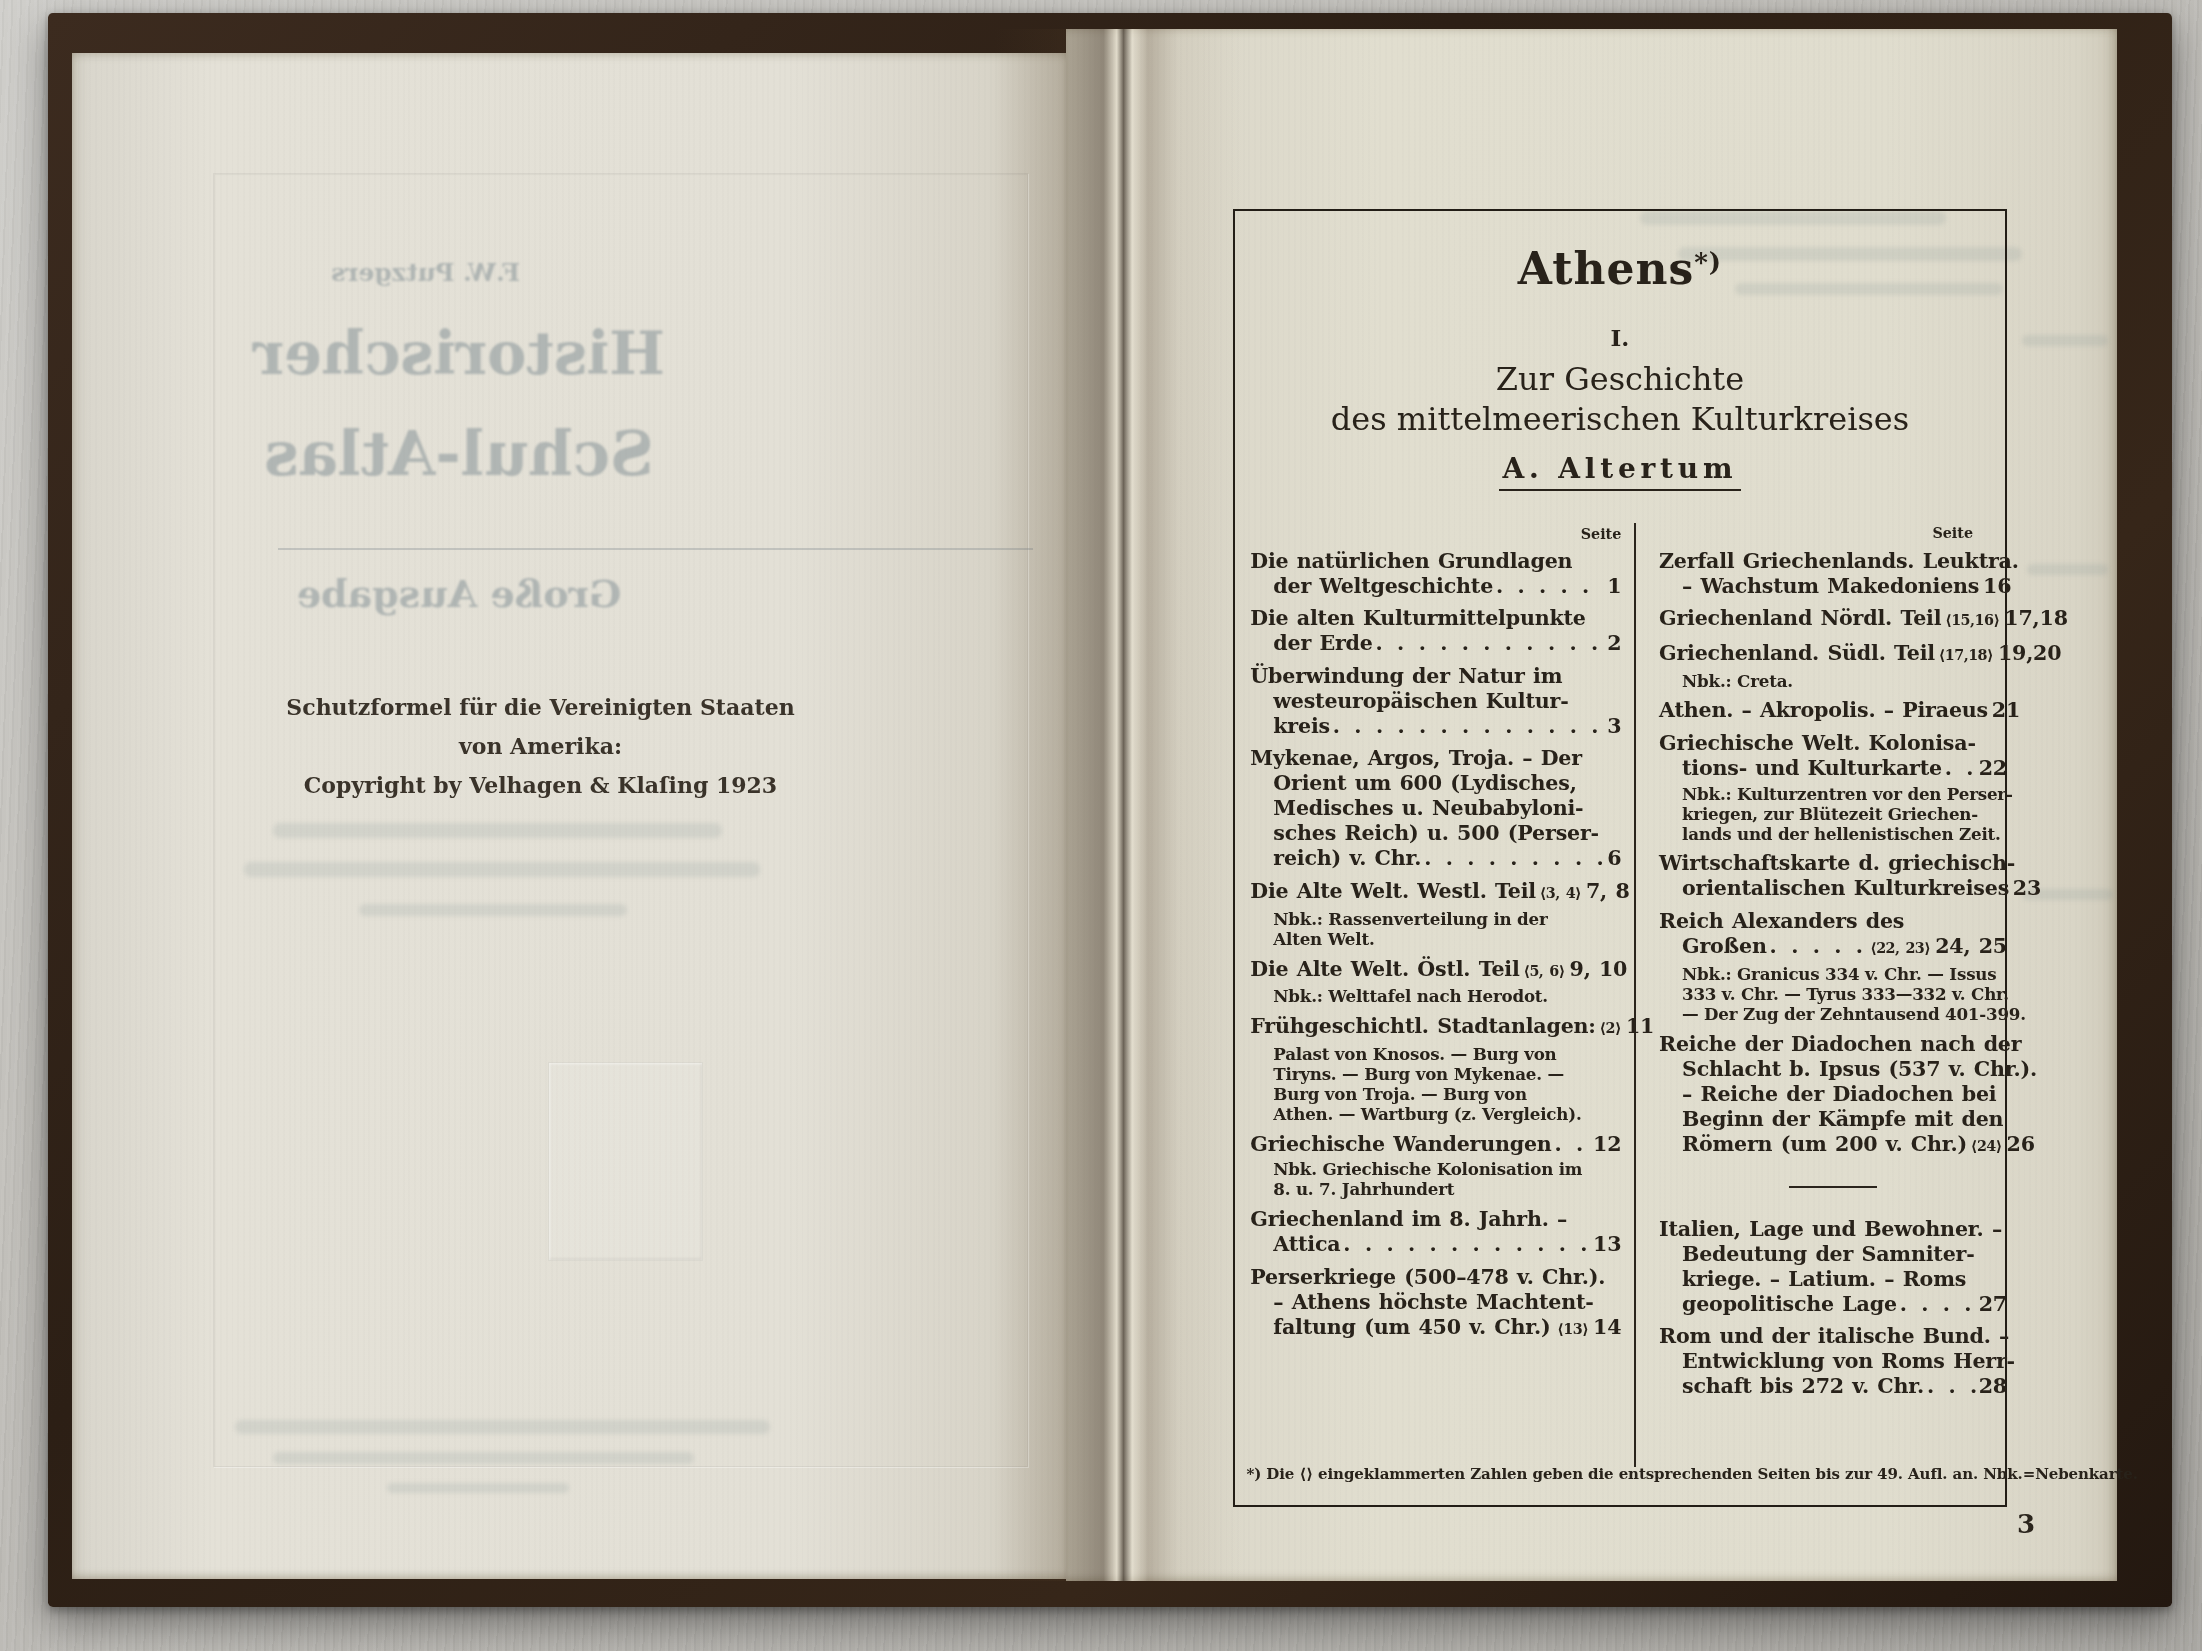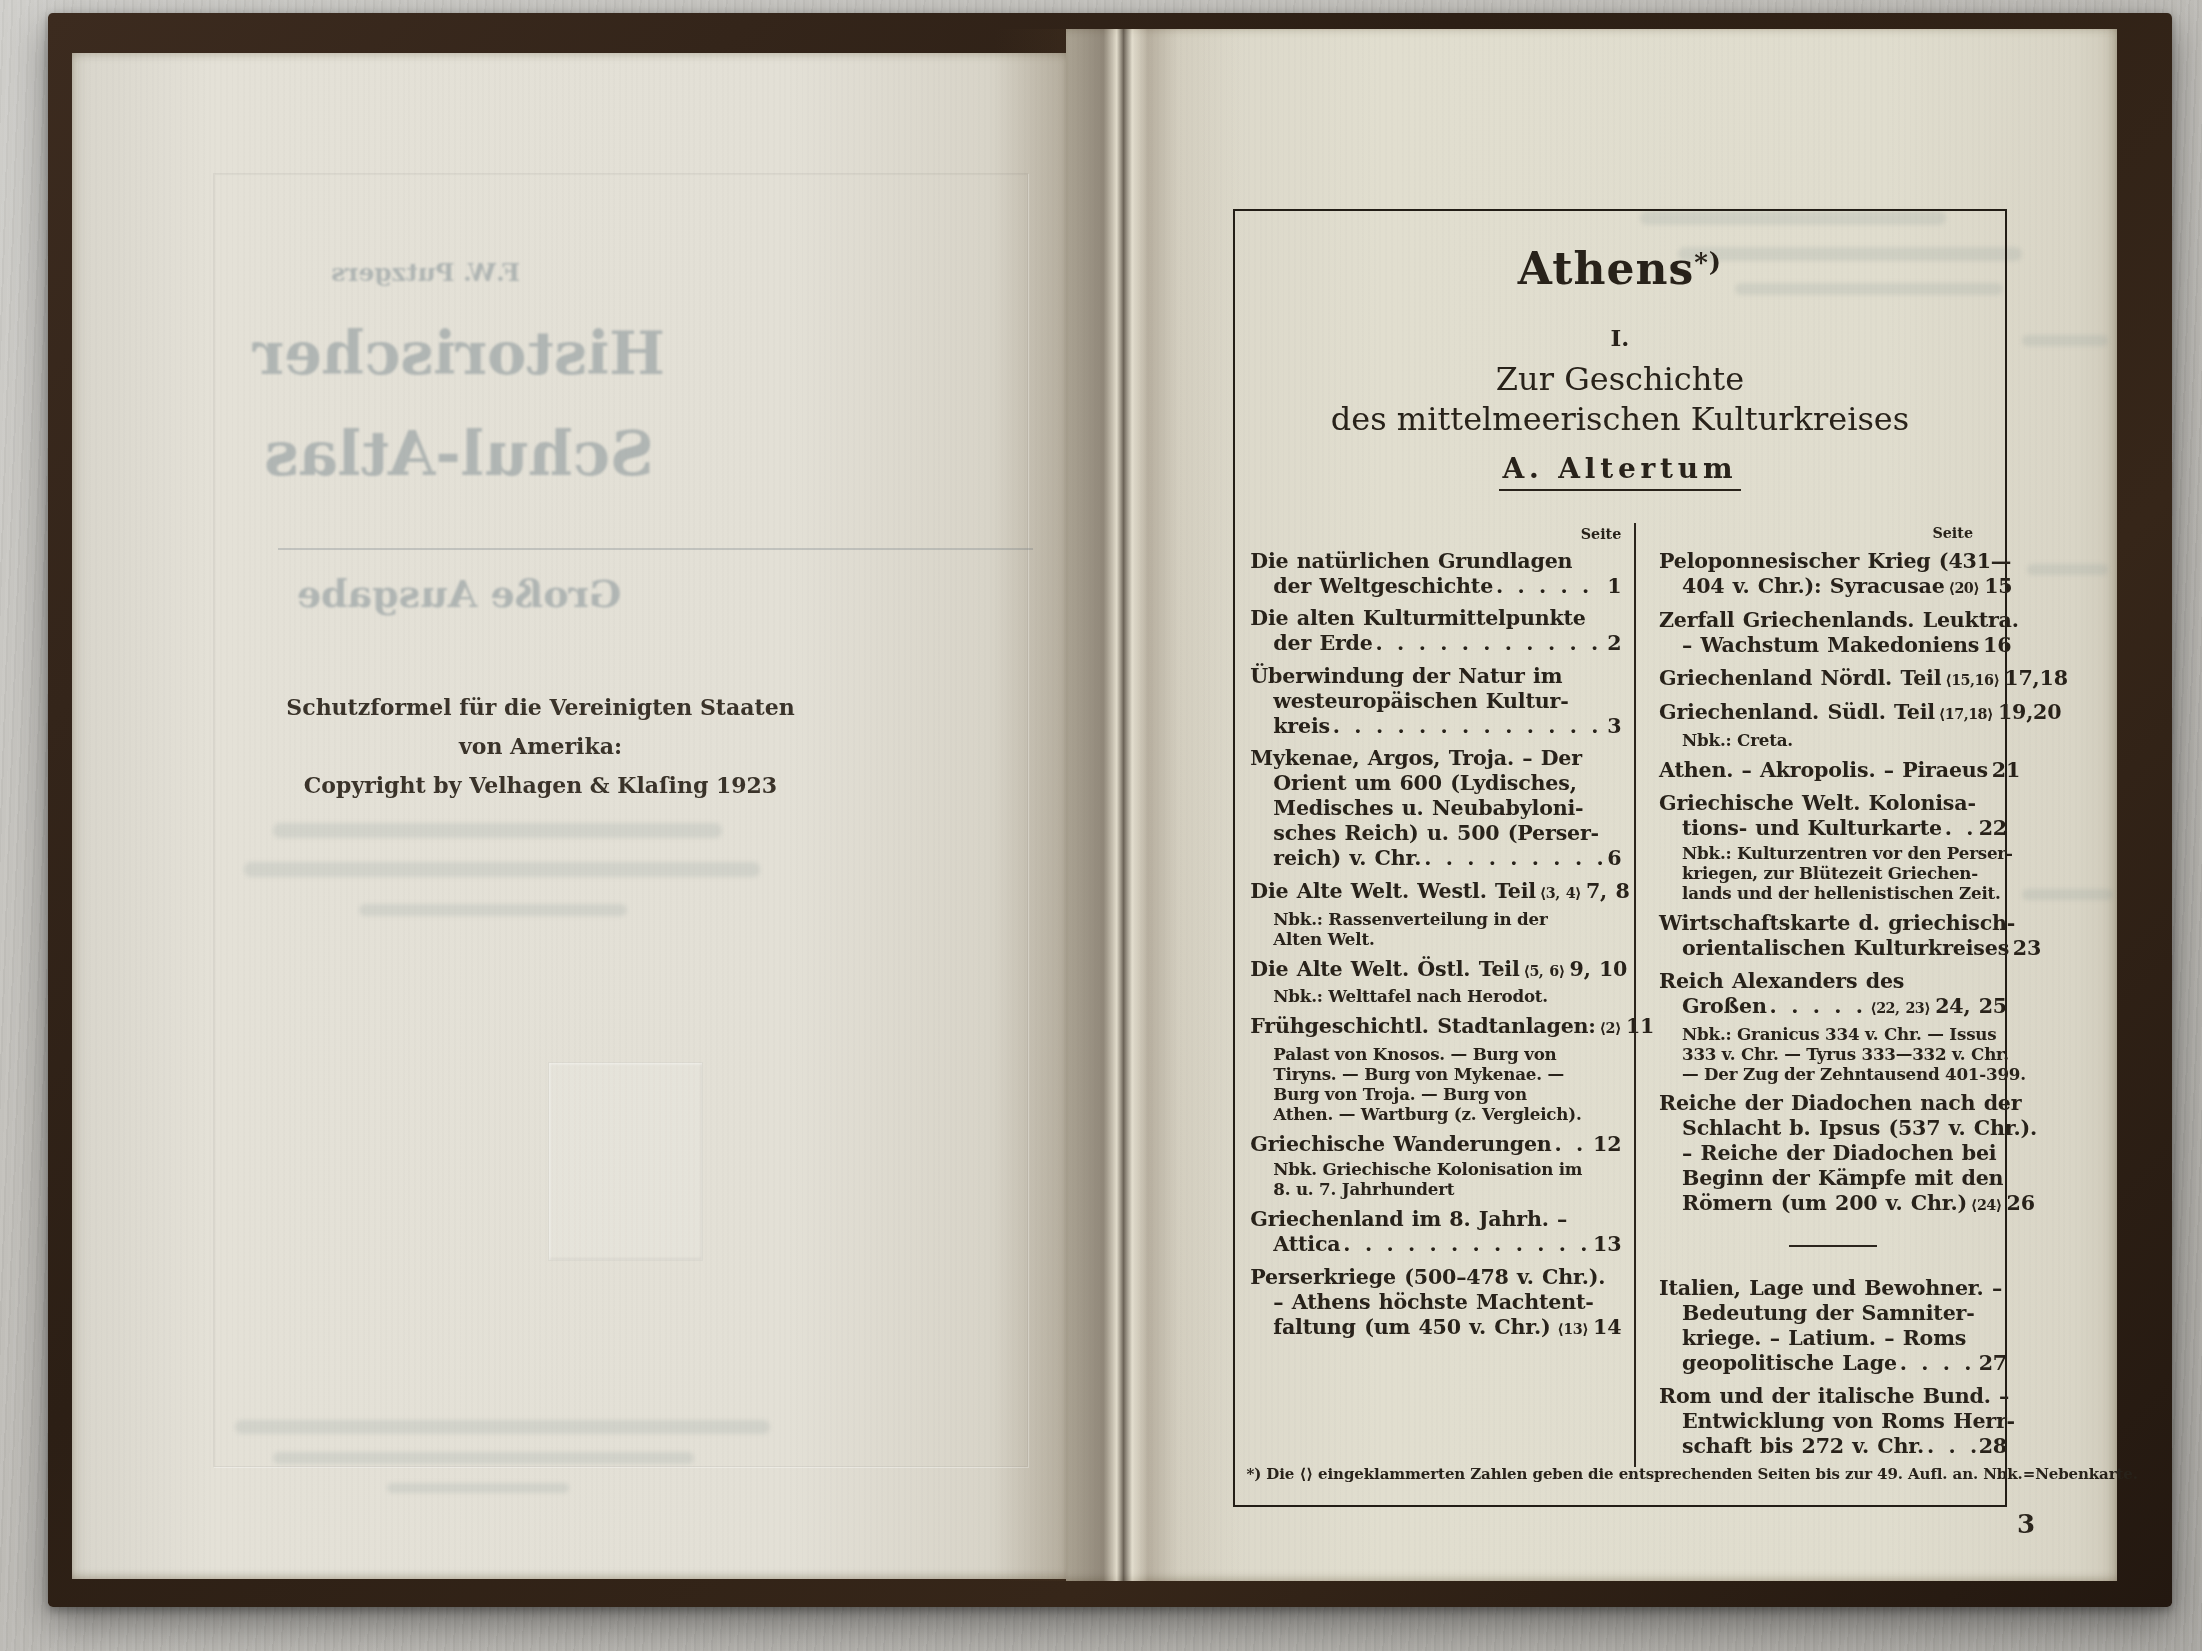--- a/index.html
+++ b/index.html
@@ -224,29 +224,20 @@
               <div class="toc-line cont pageline">
                 <span class="txt">faltung (um 450 v. Chr.)</span>
                 <span class="gap"></span>
                 <span class="ref">⟨13⟩</span>
                 <span class="pg">14</span>
               </div>
             </div>
           </div>
         <div class="toc-col col-right">
             <div class="toc-entry">
-              <div class="toc-line">Peloponnesischer Krieg (431—</div>
-              <div class="toc-line cont pageline">
-                <span class="txt">404 v. Chr.): Syracusae</span>
-                <span class="gap"></span>
-                <span class="ref">⟨20⟩</span>
-                <span class="pg">15</span>
-              </div>
-            </div>
-            <div class="toc-entry">
               <div class="toc-line">Zerfall Griechenlands. Leuktra.</div>
               <div class="toc-line cont pageline">
                 <span class="txt">– Wachstum Makedoniens</span>
                 <span class="gap"></span>
                 <span class="pg">16</span>
               </div>
             </div>
             <div class="toc-entry">
               <div class="toc-line pageline">
                 <span class="txt">Griechenland Nördl. Teil</span>

